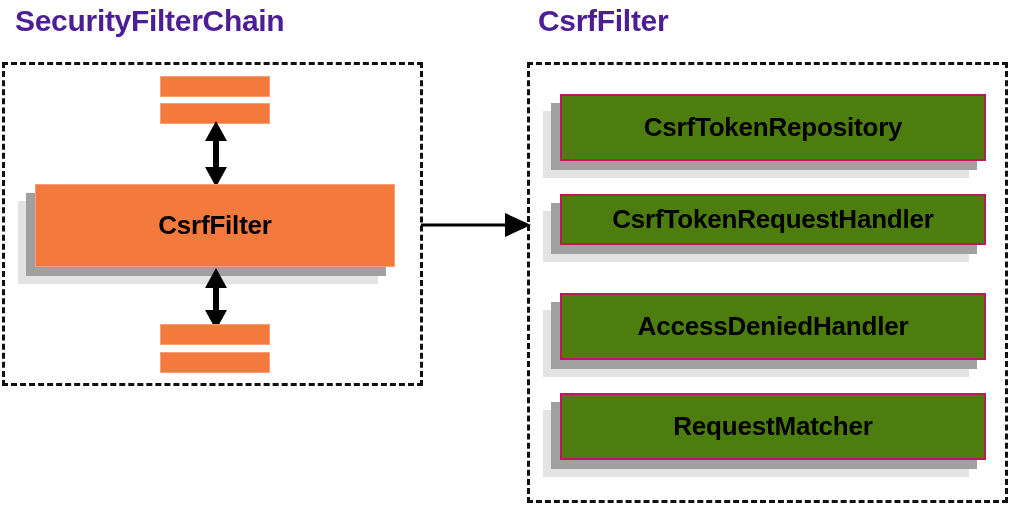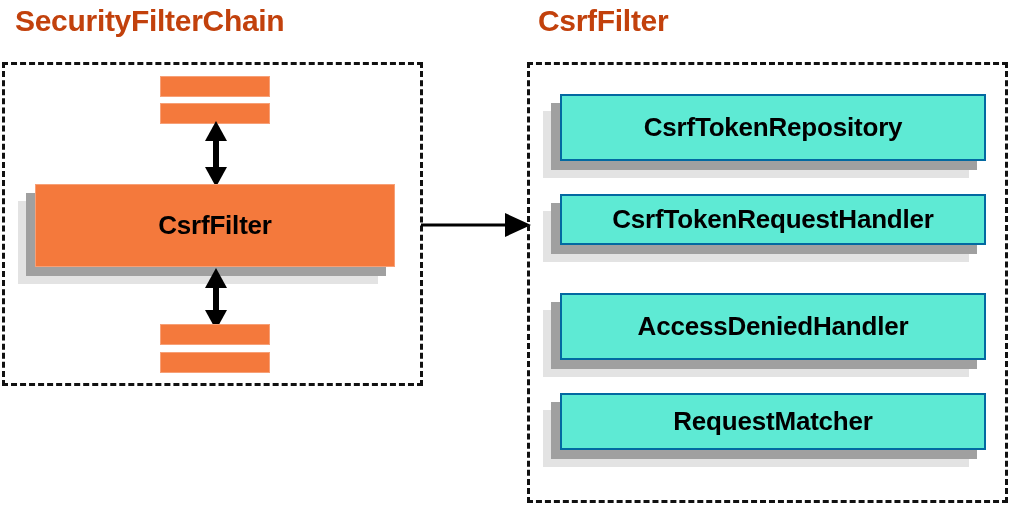--- a/index.html
+++ b/index.html
@@ -18,21 +18,21 @@
     overflow: hidden;
   }
 
   
   .panel-title {
     position: absolute;
     font-family: "Liberation Sans", sans-serif;
     font-weight: bold;
     font-size: 30px;
     line-height: 30px;
-    color: #c2410c;
+    color: #4c1d95;
     white-space: nowrap;
     letter-spacing: -0.3px;
   }
   #title-left  { left: 15px;  top: 6px; }
   #title-right { left: 538px; top: 6px; }
 
   
   .dashed-box {
     position: absolute;
     border: 3px dashed #111111;
@@ -77,22 +77,22 @@
     letter-spacing: -0.2px;
   }
 
   
   .node-orange .face {
     background: #f4793c;
     border: 1px solid #f7a077;
   }
   
   .node-blue .face {
-    background: #5eead4;
-    border: 2px solid #0369a1;
+    background: #4d7c0f;
+    border: 2px solid #be185d;
   }
 
   
   .bar {
     position: absolute;
     background: #f4793c;
     border: 1px solid #f7a077;
     box-sizing: border-box;
   }
 
@@ -163,21 +163,21 @@
   </div>
 
   <div class="node node-blue" style="left:560px; top:293px; width:426px; height:67px;text-align:right;">
     <div class="shadow-light"></div>
     <div class="shadow-dark"></div>
     <div class="face">
       <span class="label">AccessDeniedHandler</span>
     </div>
   </div>
 
-  <div class="node node-blue" style="left:560px; top:393px; width:426px; height:57px;text-decoration:underline;">
+  <div class="node node-blue" style="left:560px; top:393px; width:426px; height:67px;text-decoration:underline;">
     <div class="shadow-light"></div>
     <div class="shadow-dark"></div>
     <div class="face">
       <span class="label">RequestMatcher</span>
     </div>
   </div>
 
 </div>
 
 </body></html>

